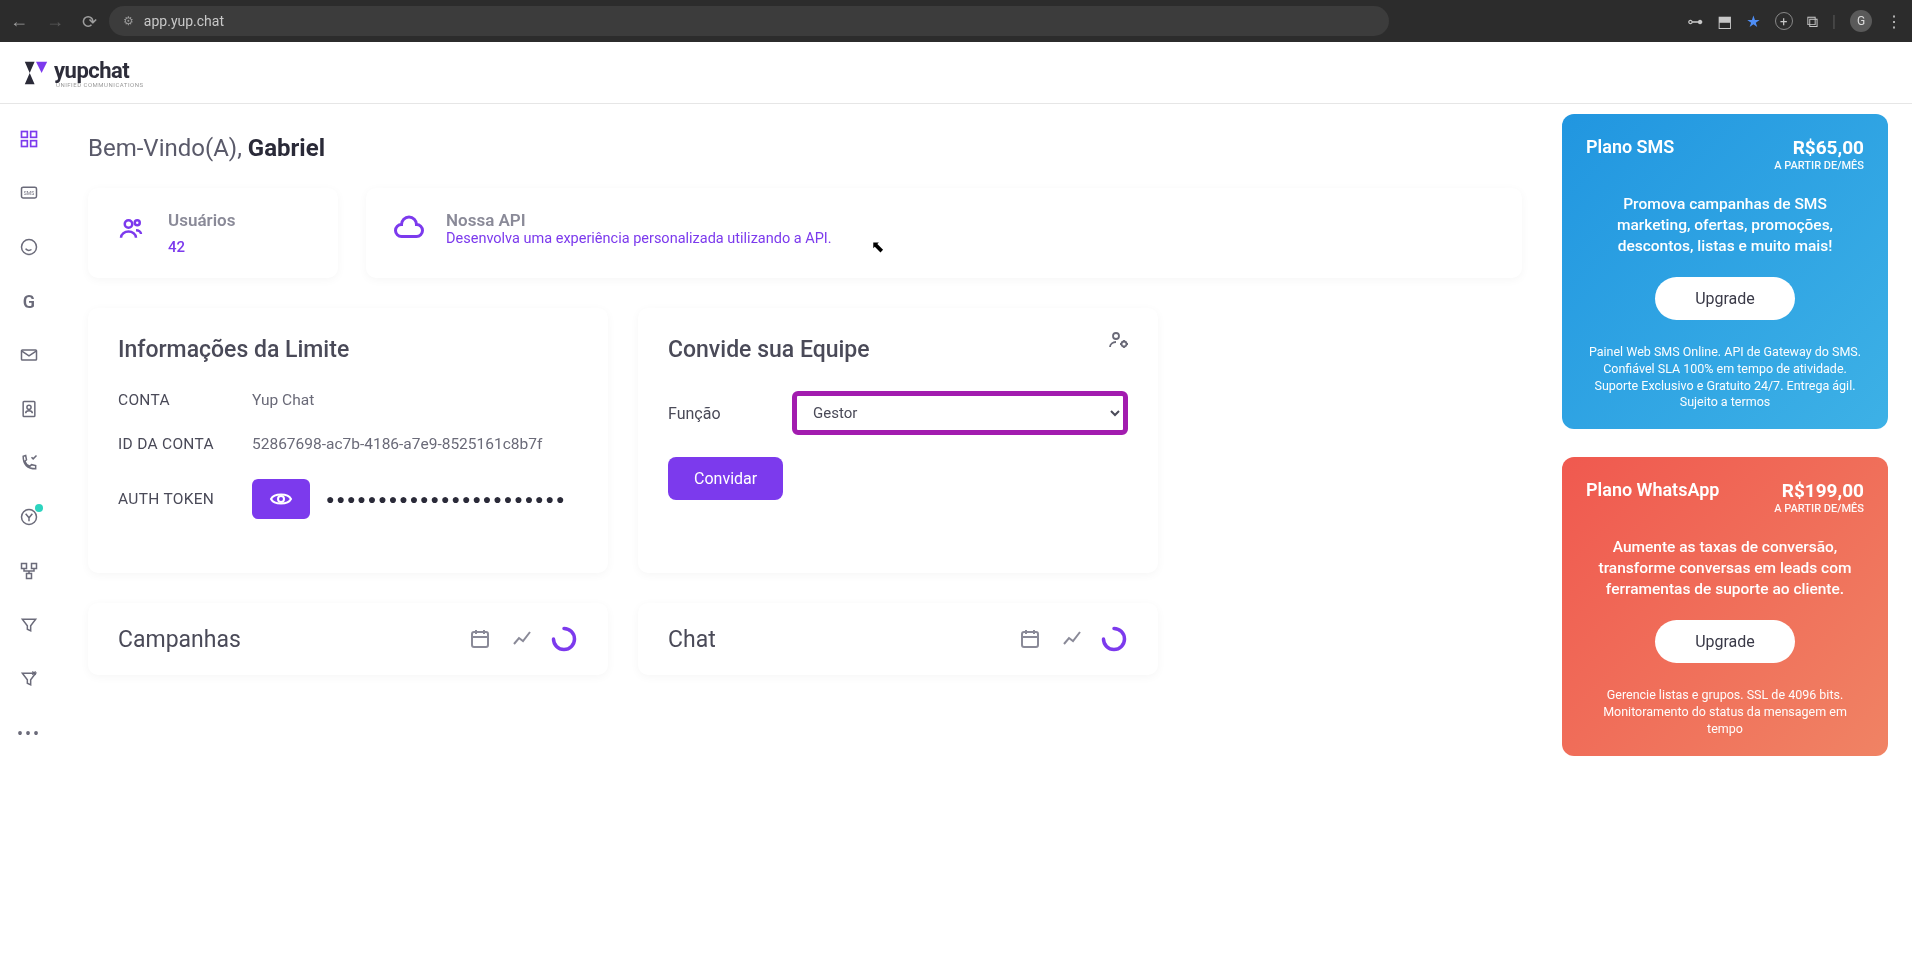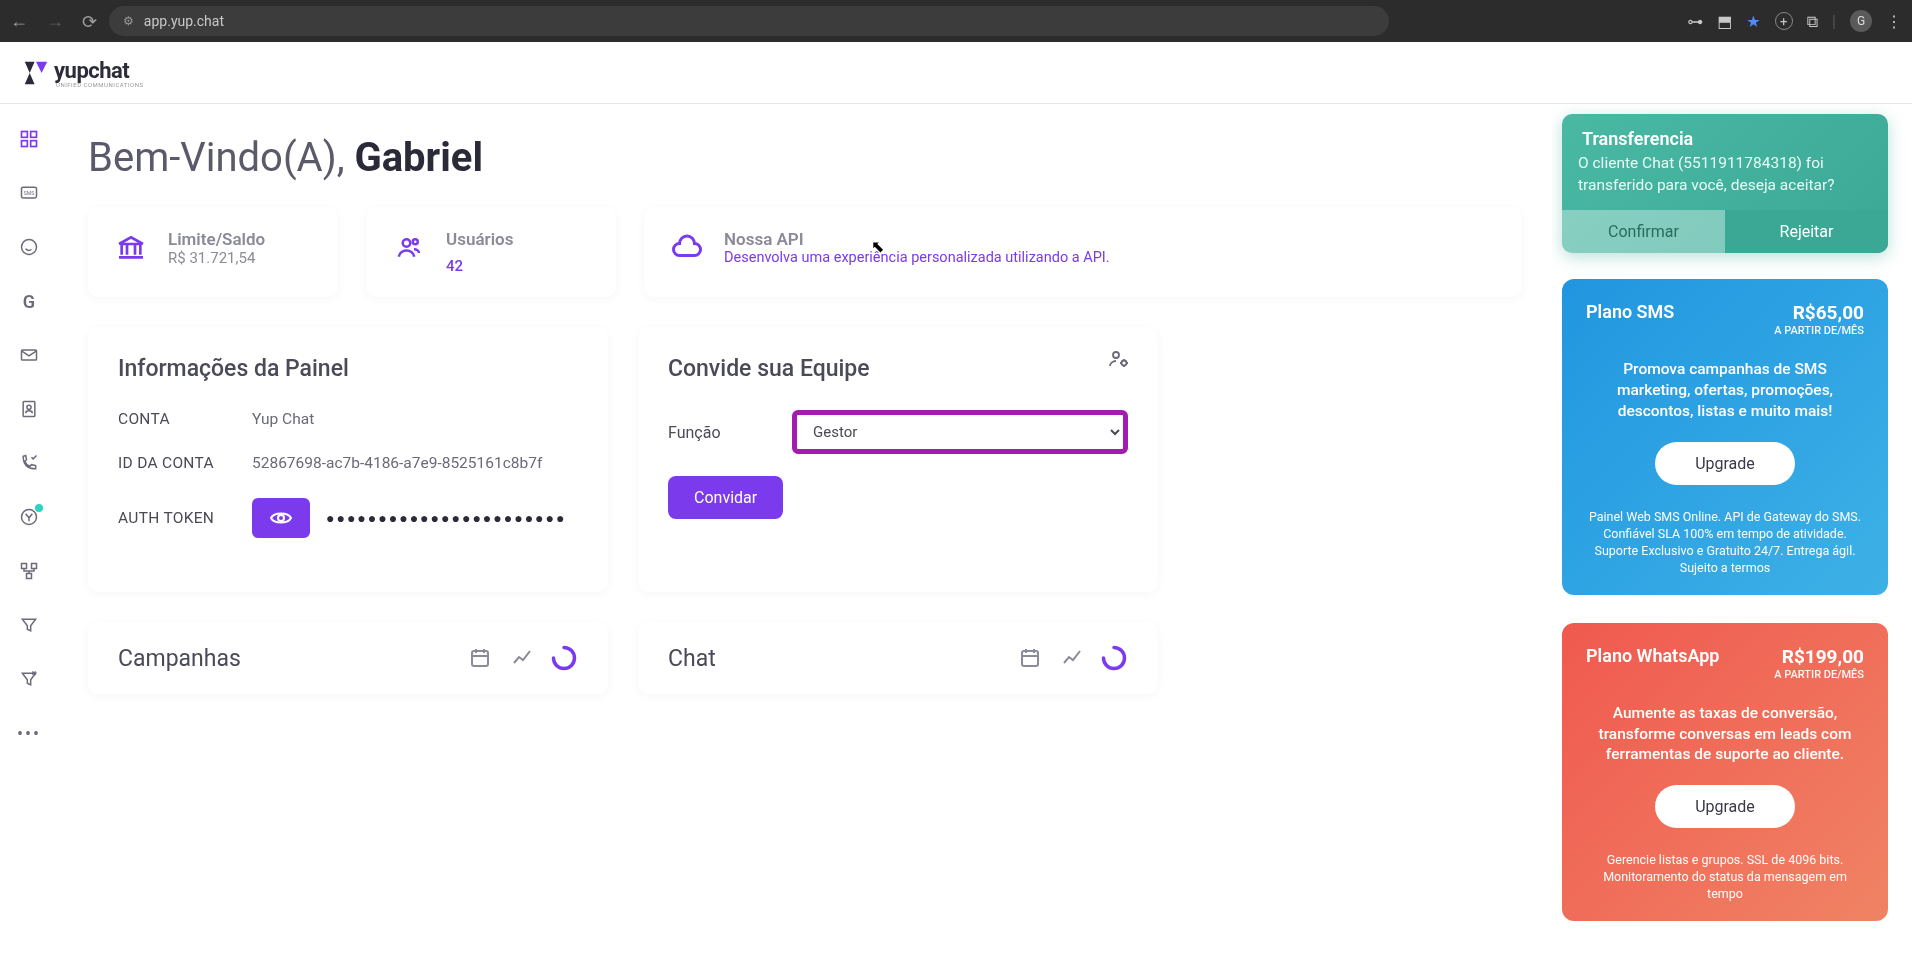--- a/index.html
+++ b/index.html
@@ -26,21 +26,21 @@
 
 
 .layout { display: flex; height: calc(100% - 104px); }
 .sidebar { width: 58px; display: flex; flex-direction: column; align-items: center; padding-top: 24px; gap: 32px; }
 .side-item { width: 22px; height: 22px; color: #6b6b7a; display:flex; align-items:center; justify-content:center; position:relative; cursor:pointer; }
 .side-item.active { color: #7c3aed; }
 .side-dot { position:absolute; top:-2px; right:-3px; width:8px; height:8px; background:#2dd4bf; border-radius:50%; }
 
 
 .main { flex: 1; padding: 30px 30px 0 30px; overflow: hidden; position: relative; }
-.welcome { font-size: 40px; color: #5a5a6a; font-weight: 400; margin-bottom: 26px; }
+.welcome { font-size: 24px; color: #5a5a6a; font-weight: 400; margin-bottom: 26px; }
 .welcome b { font-weight: 700; color: #2a2a38; }
 
 .top-cards { display: flex; gap: 28px; margin-bottom: 30px; }
 .card { background: #fff; border-radius: 10px; box-shadow: 0 2px 10px rgba(0,0,0,0.04); padding: 22px 24px; display: flex; gap: 18px; align-items: flex-start; }
 .card-1 { width: 250px; }
 .card-2 { width: 250px; }
 .card-3 { flex:1; }
 .card-icon { width: 38px; height: 38px; display:flex; align-items:center; justify-content:center; }
 .card-title { color: #8a8a98; font-size: 17px; font-weight: 600; }
 .card-val { color: #8a8a98; font-size: 15px; }
@@ -215,31 +215,20 @@
     </div>
   </div>
 
   <div class="main">
     <div class="welcome">
       <span>Bem-Vindo(A), </span>
       <b>Gabriel</b>
     </div>
 
     <div class="top-cards">
-      <div class="card card-1">
-        <div class="card-icon">
-          <svg width="32" height="32" viewBox="0 0 24 24" fill="none" stroke="#7c3aed" stroke-width="2">
-              <path d="M3 9 l9-5 9 5 M4 9 h16 M5 9 v8 M9 9 v8 M15 9 v8 M19 9 v8 M3 19 h18"></path>
-            </svg>
-        </div>
-        <div>
-          <div class="card-title">Limite/Saldo</div>
-          <div class="card-val">R$ 31.721,54</div>
-        </div>
-      </div>
       <div class="card card-2">
         <div class="card-icon">
           <svg width="30" height="30" viewBox="0 0 24 24" fill="none" stroke="#7c3aed" stroke-width="2">
               <circle cx="10" cy="8" r="3"></circle>
               <path d="M4 19 c0-3 3-5 6-5 s6 2 6 5"></path>
               <circle cx="17" cy="7" r="2"></circle>
               <path d="M16 13 c2 0 4 1 4 3"></path>
             </svg>
         </div>
         <div>
@@ -255,21 +244,21 @@
         </div>
         <div>
           <div class="card-title">Nossa API</div>
           <div class="card-desc">Desenvolva uma experiência personalizada utilizando a API.</div>
         </div>
       </div>
     </div>
 
     <div class="mid-row">
       <div class="panel panel-1">
-        <div class="panel-title">Informações da Painel</div>
+        <div class="panel-title">Informações da Limite</div>
         <div class="info-row">
           <div class="info-label">CONTA</div>
           <div class="info-val">Yup Chat</div>
         </div>
         <div class="info-row">
           <div class="info-label">ID DA CONTA</div>
           <div class="info-val">52867698-ac7b-4186-a7e9-8525161c8b7f</div>
         </div>
         <div class="info-row" style="align-items:center;">
           <div class="info-label">AUTH TOKEN</div>
@@ -346,28 +335,20 @@
                 <path d="M12 3 a9 9 0 1 1 -9 9" stroke-linecap="round"></path>
               </svg>
             </div>
         </div>
       </div>
     </div>
     <div class="cursor">⬉</div>
   </div>
 
   <div class="right-col">
-    <div class="toast">
-      <div class="toast-head">Transferencia</div>
-      <div class="toast-body">O cliente Chat (5511911784318) foi transferido para você, deseja aceitar?</div>
-      <div class="toast-btns">
-        <div class="toast-btn toast-confirm">Confirmar</div>
-        <div class="toast-btn toast-reject">Rejeitar</div>
-      </div>
-    </div>
 
     <div class="plan-card plan-sms">
       <div class="plan-head">
         <div class="plan-name">Plano SMS</div>
         <div>
           <div class="plan-price">R$65,00</div>
           <div class="plan-per">A PARTIR DE/MÊS</div>
         </div>
       </div>
       <div class="plan-desc">Promova campanhas de SMS marketing, ofertas, promoções, descontos, listas e muito mais!</div>

